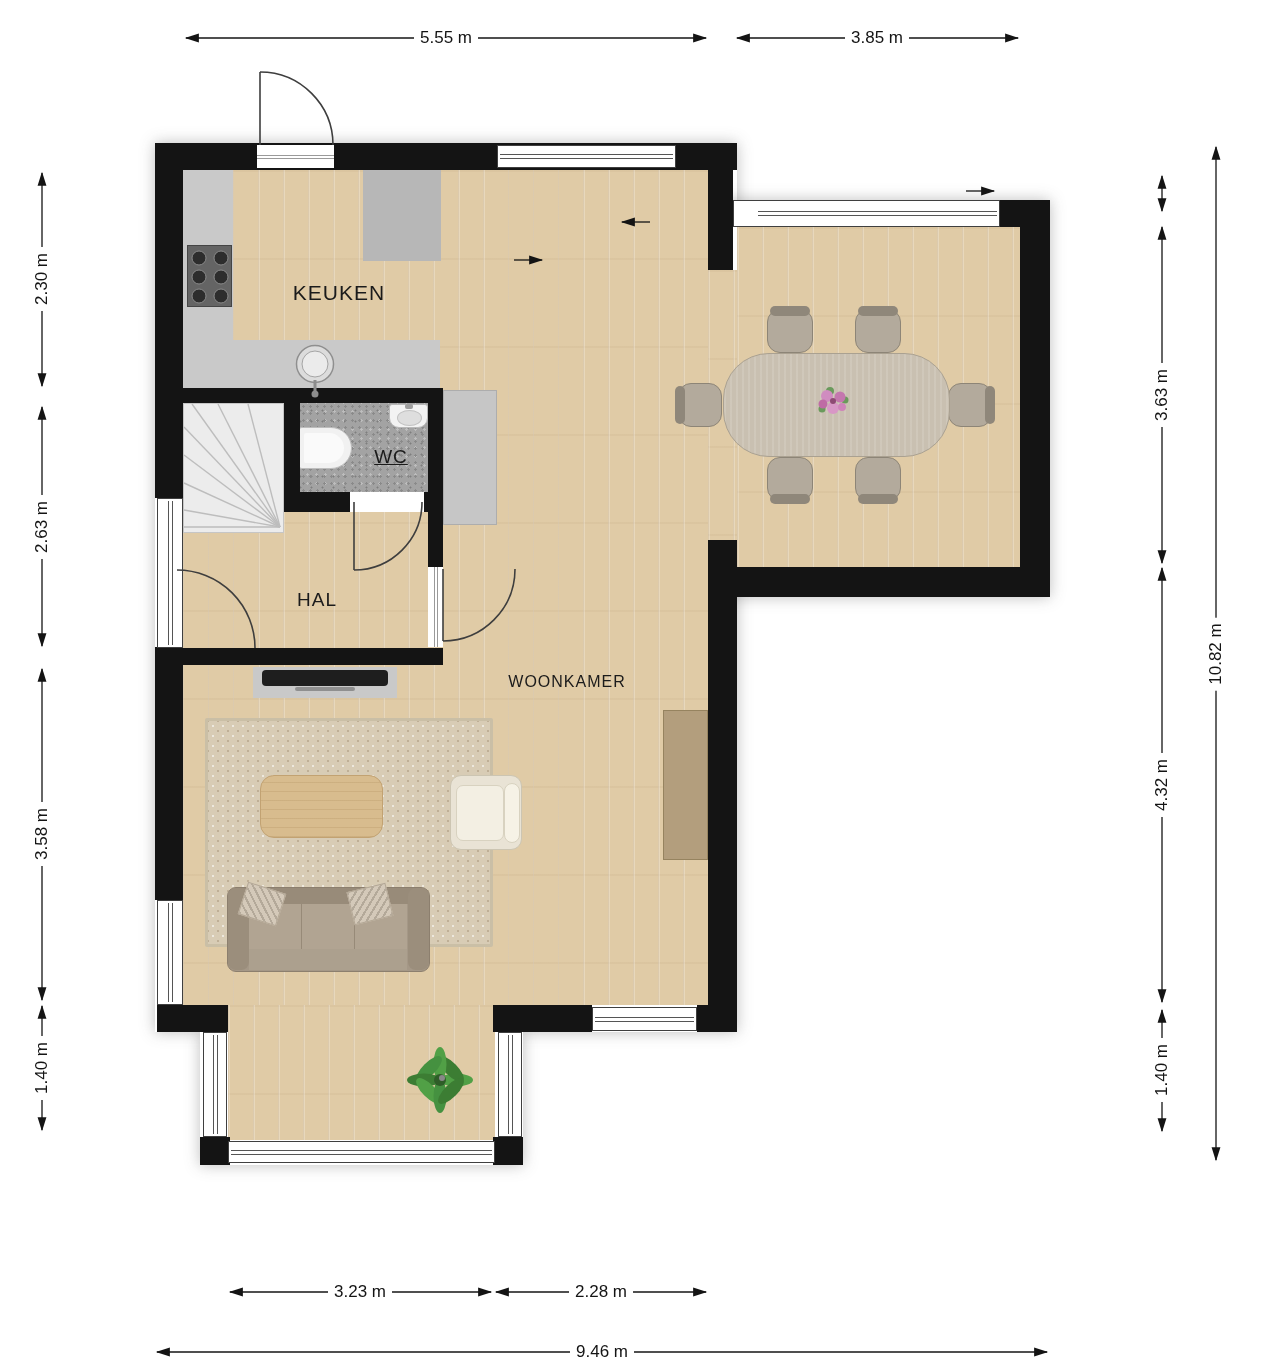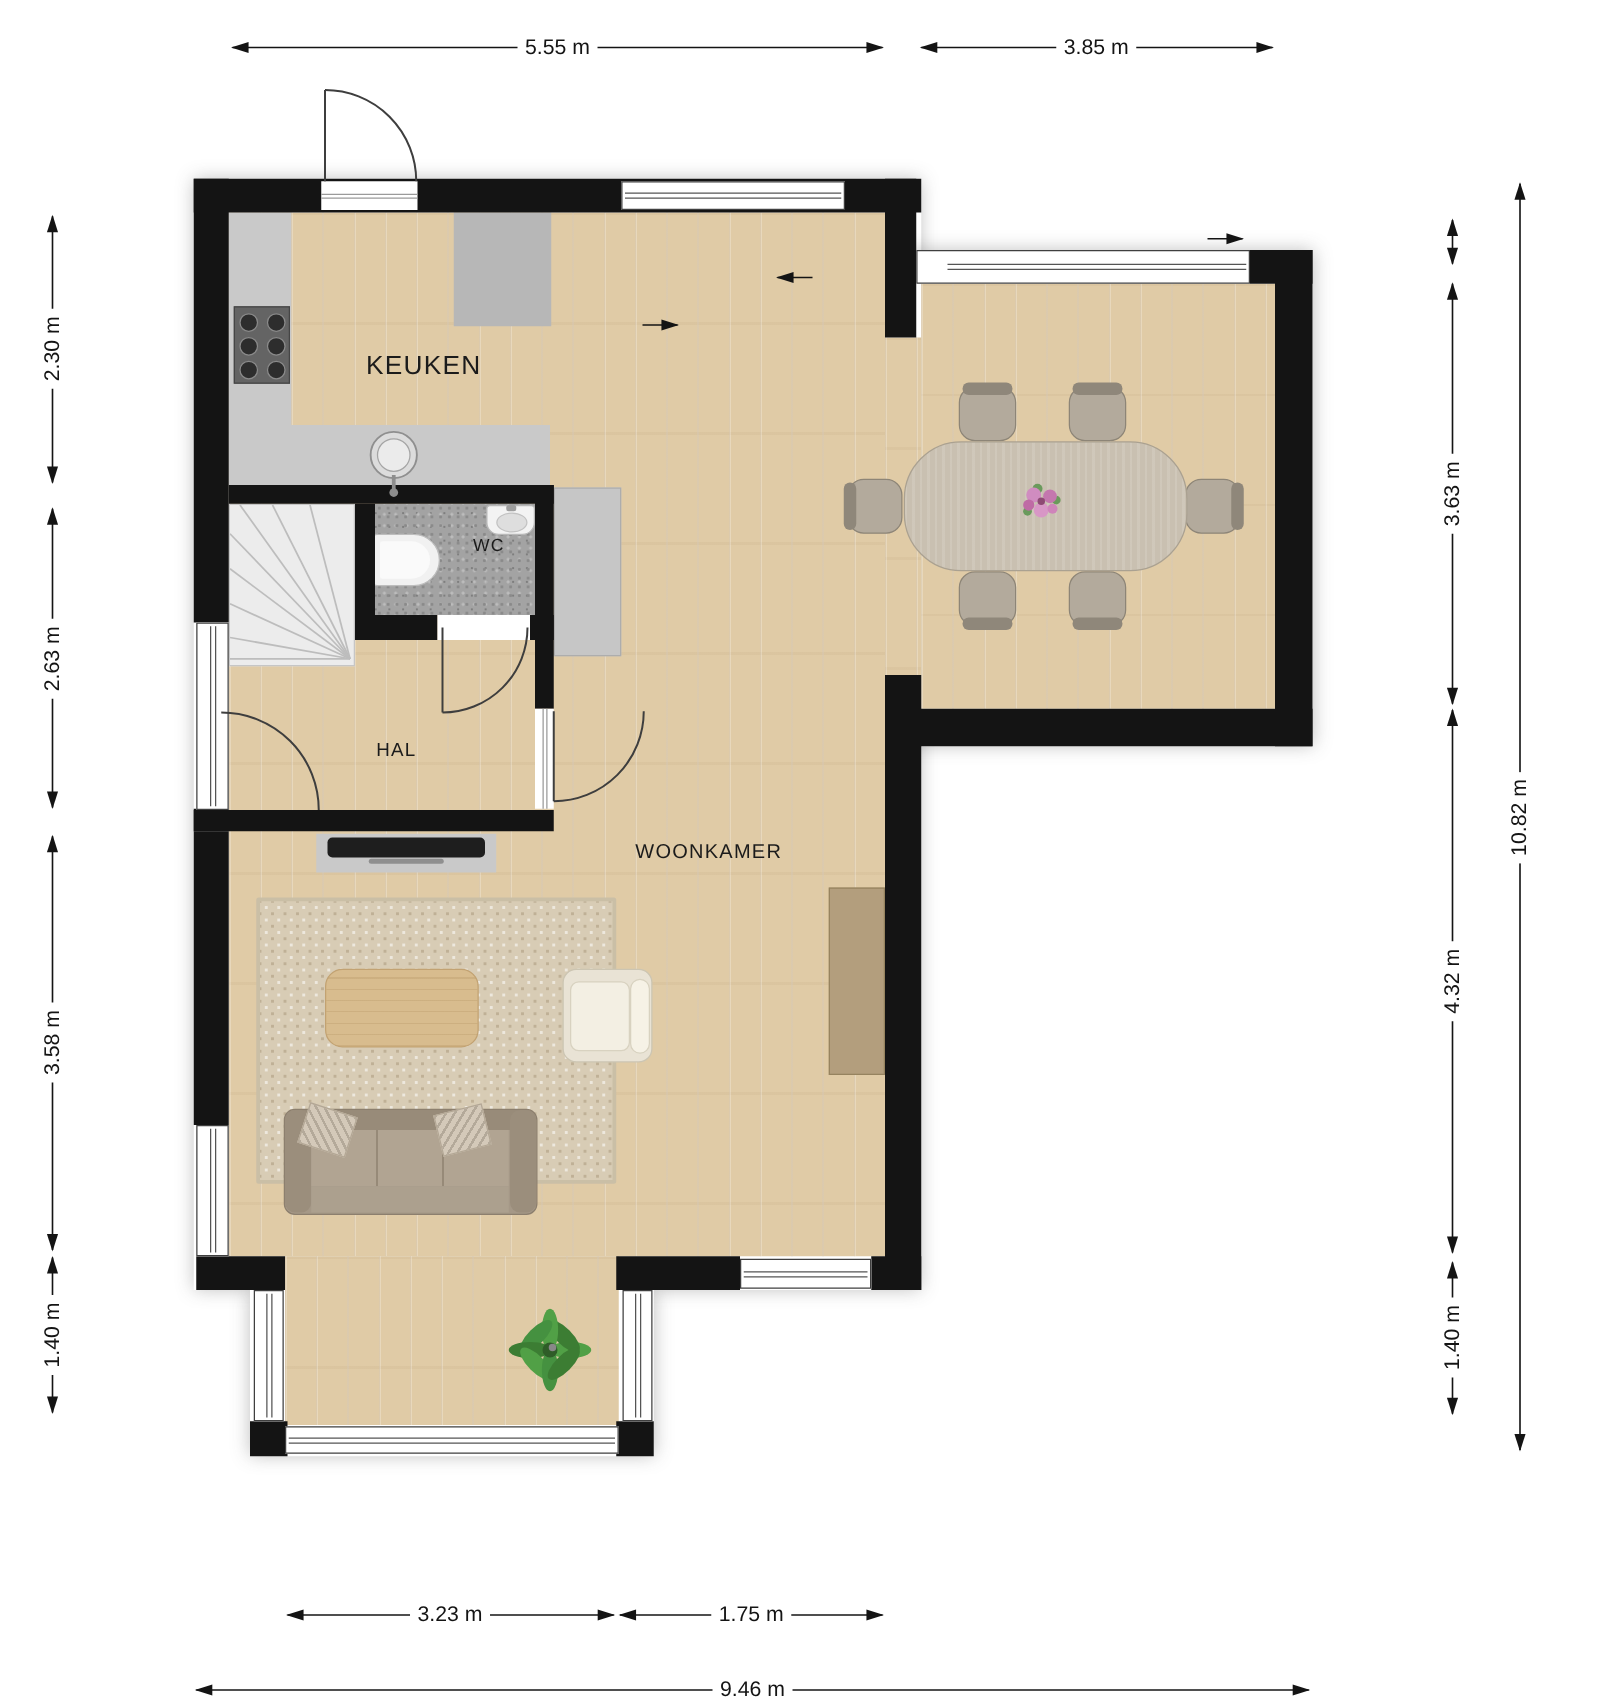--- a/index.html
+++ b/index.html
@@ -250,31 +250,31 @@
       <line class="dim" x1="1162" y1="568" x2="1162" y2="1002" marker-start="url(#arr)" marker-end="url(#arr)"></line>
       <line class="dim" x1="1162" y1="1010" x2="1162" y2="1131" marker-start="url(#arr)" marker-end="url(#arr)"></line>
       <line class="dim" x1="1216" y1="147" x2="1216" y2="1160" marker-start="url(#arr)" marker-end="url(#arr)"></line>
       <line class="dim" x1="230" y1="1292" x2="491" y2="1292" marker-start="url(#arr)" marker-end="url(#arr)"></line>
       <line class="dim" x1="496" y1="1292" x2="706" y2="1292" marker-start="url(#arr)" marker-end="url(#arr)"></line>
       <line class="dim" x1="157" y1="1352" x2="1047" y2="1352" marker-start="url(#arr)" marker-end="url(#arr)"></line>
     </g>
   </svg>
 
   <div class="rlabel" style="left:339px;top:293px;font-size:21px;">KEUKEN</div>
-  <div class="rlabel" style="left:391px;top:436px;font-size:14px;">WC</div>
-  <div class="rlabel" style="left:317px;top:600px;font-size:15px;">HAL</div>
+  <div class="rlabel" style="left:391px;top:457px;font-size:19px;text-decoration:underline;">WC</div>
+  <div class="rlabel" style="left:317px;top:600px;font-size:19px;">HAL</div>
   <div class="rlabel" style="left:567px;top:682px;font-size:16px;">WOONKAMER</div>
 
   <div class="dlabel" style="left:446px;top:38px;">5.55 m</div>
   <div class="dlabel" style="left:877px;top:38px;">3.85 m</div>
   <div class="dlabel vdim" style="left:42px;top:279px;">2.30 m</div>
   <div class="dlabel vdim" style="left:42px;top:527px;">2.63 m</div>
   <div class="dlabel vdim" style="left:42px;top:834px;">3.58 m</div>
   <div class="dlabel vdim" style="left:42px;top:1068px;">1.40 m</div>
   <div class="dlabel vdim" style="left:1162px;top:395px;">3.63 m</div>
   <div class="dlabel vdim" style="left:1162px;top:785px;">4.32 m</div>
   <div class="dlabel vdim" style="left:1162px;top:1070px;">1.40 m</div>
   <div class="dlabel vdim" style="left:1216px;top:654px;">10.82 m</div>
   <div class="dlabel" style="left:360px;top:1292px;">3.23 m</div>
-  <div class="dlabel" style="left:601px;top:1292px;">1.75 m</div>
+  <div class="dlabel" style="left:601px;top:1292px;">2.28 m</div>
   <div class="dlabel" style="left:602px;top:1352px;">9.46 m</div>
 
 </div>
 
 </body></html>

